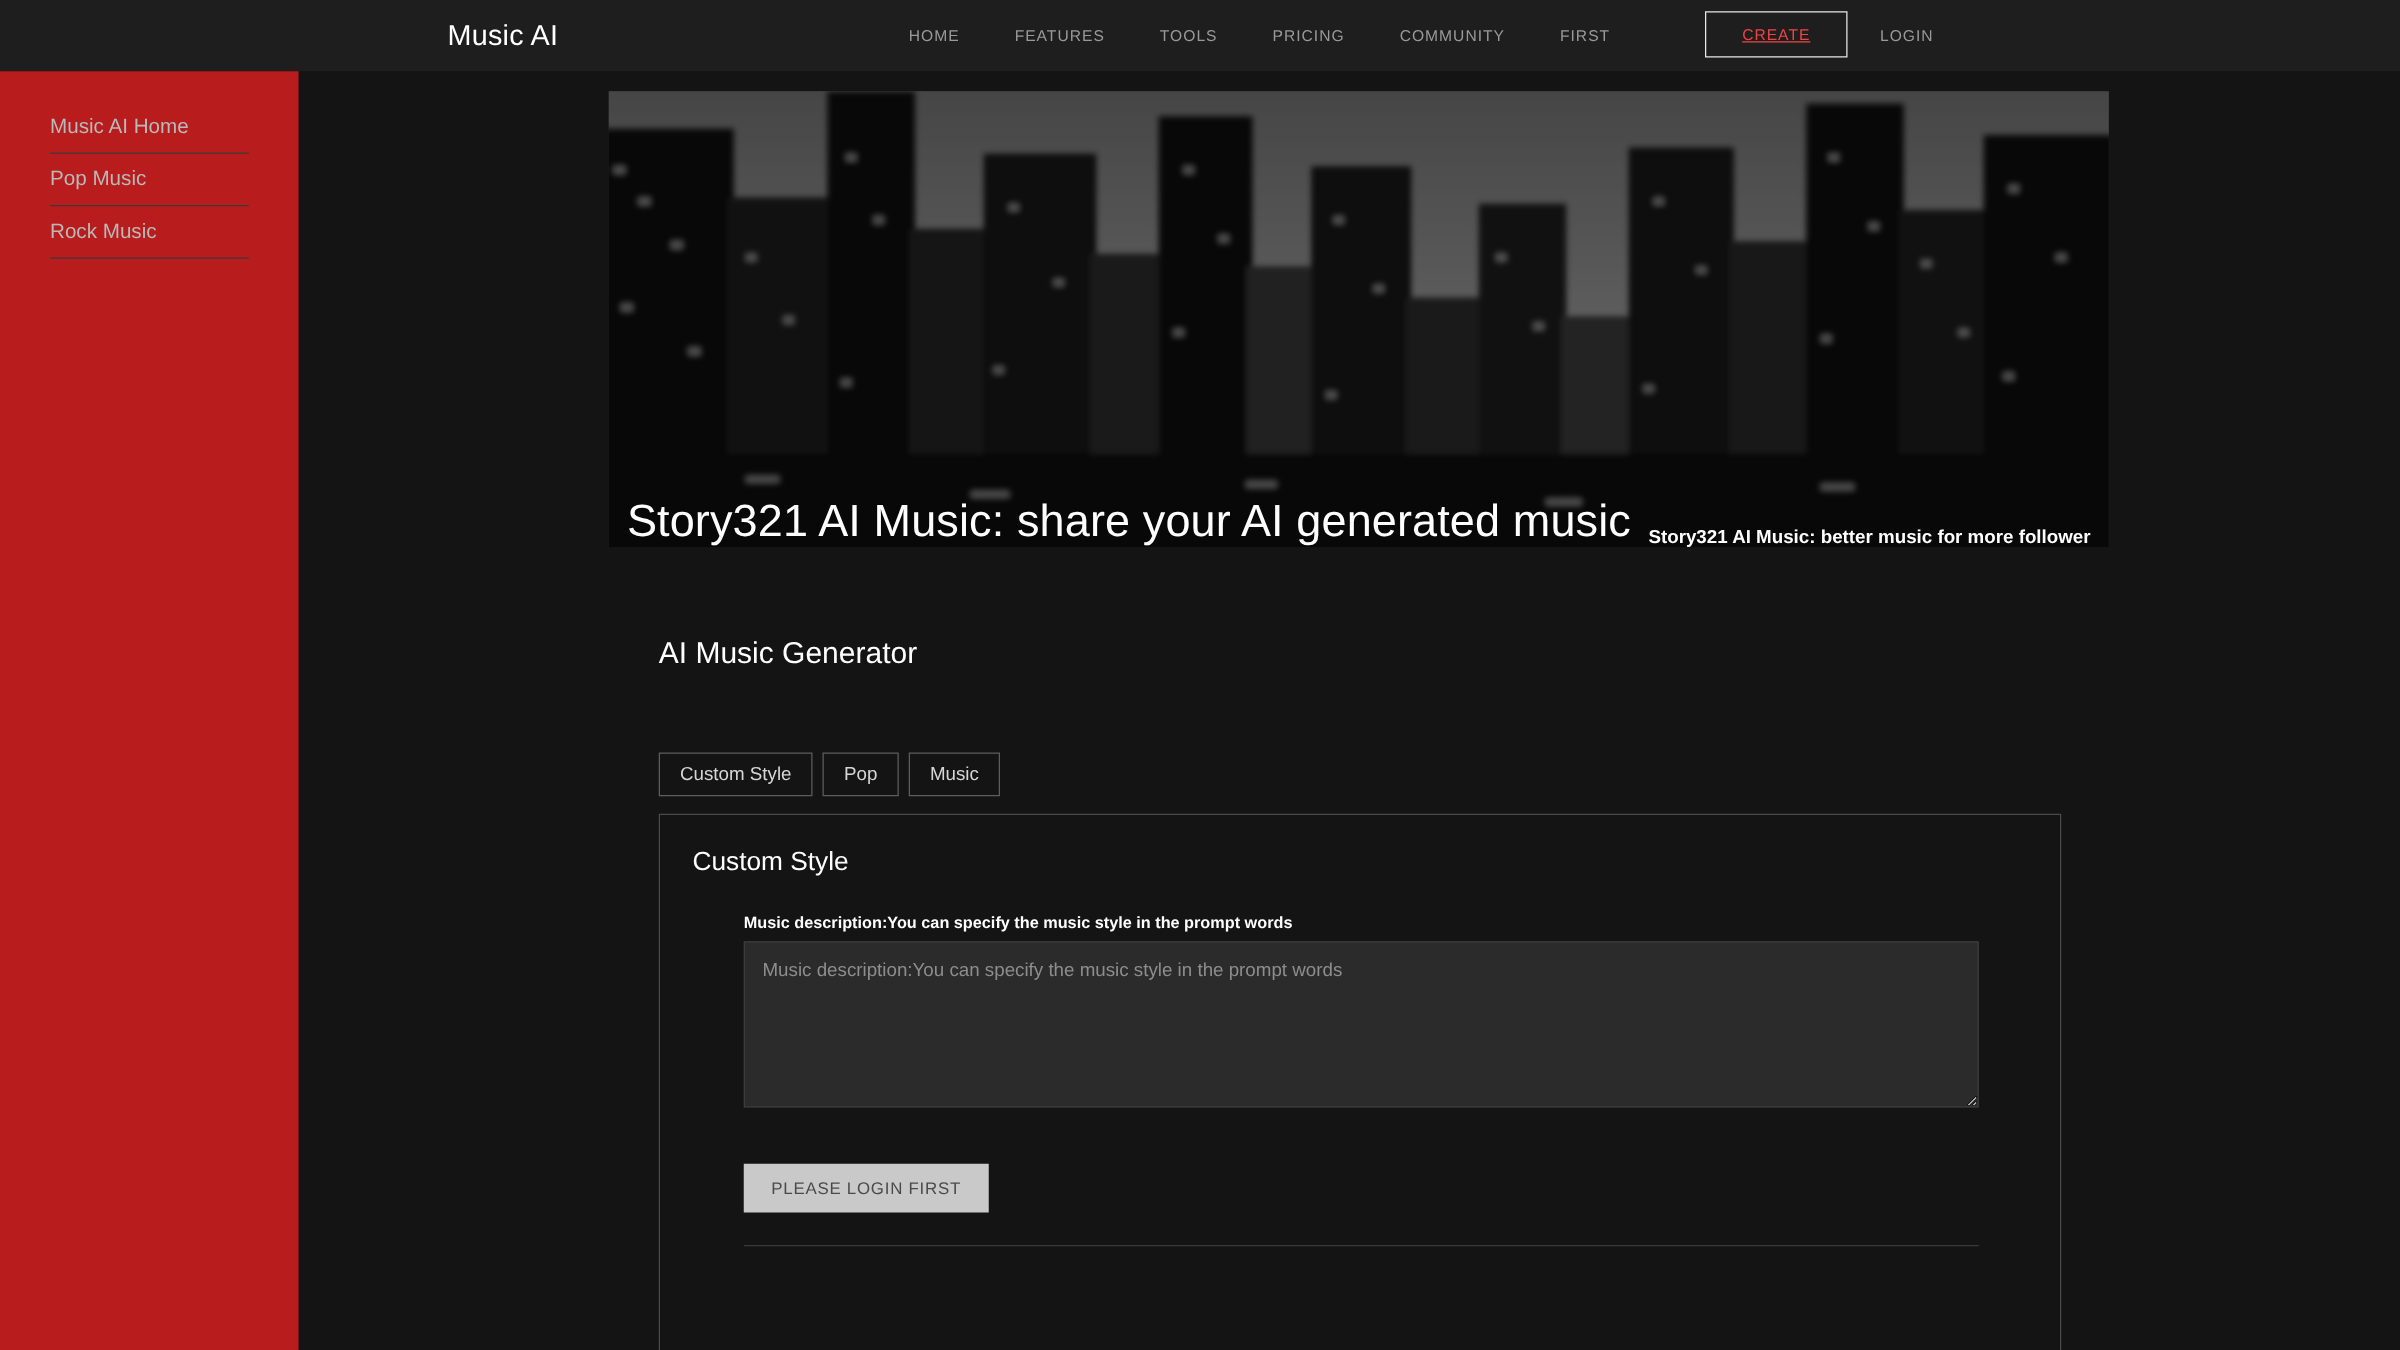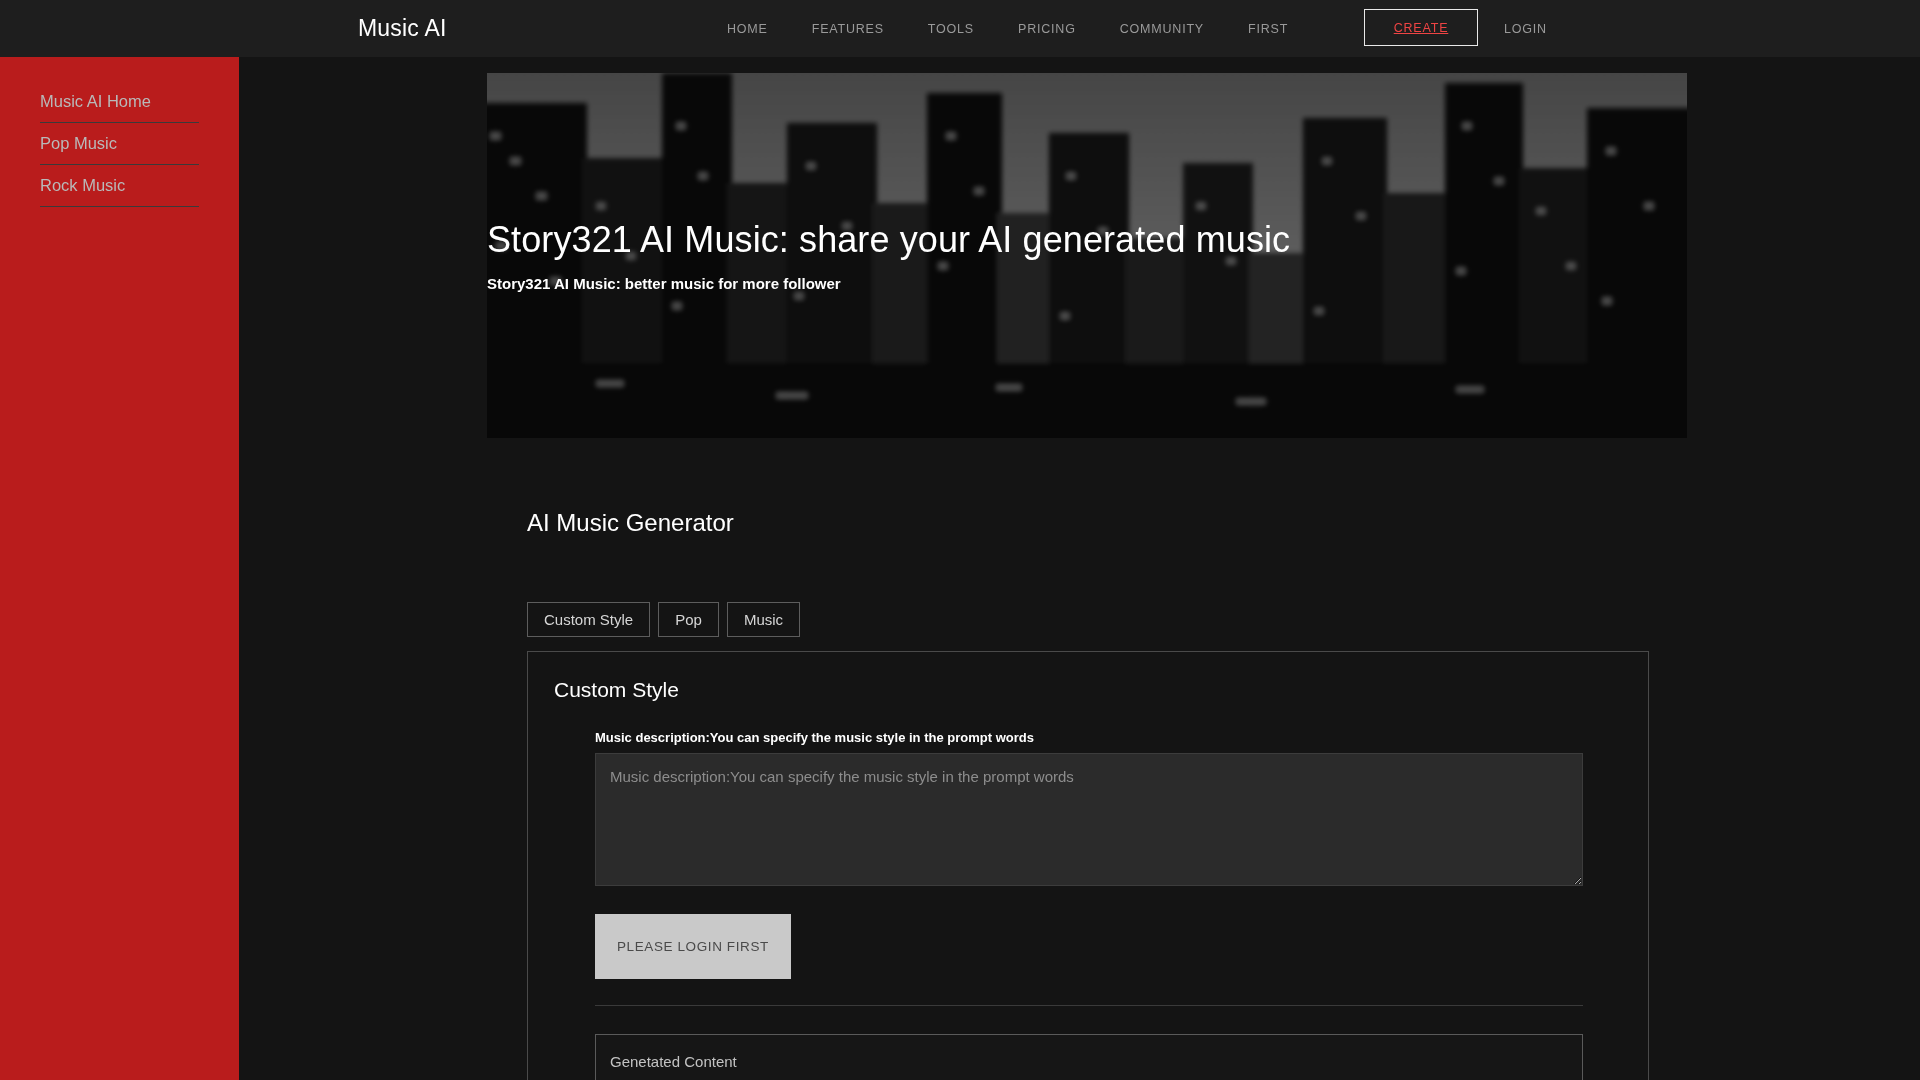--- a/index.html
+++ b/index.html
@@ -71,21 +71,21 @@
     width: 1200px; height: 365px;
     overflow: hidden;
     background: #2a2a2a;
   }
   .hero-img {
     position: absolute; inset: -10px;
     filter: grayscale(1) blur(1.2px) brightness(.62);
   }
   .hero-txt {
     position: absolute; left: 0; top: 0; width: 100%; height: 100%;
-    display: flex; flex-direction: column; align-items: flex-start;
+    display: flex; flex-direction: row; align-items: flex-end;
     justify-content: center; gap: 14px;
   }
   .hero-title {
     font-size: 36px; color: #ffffff; font-weight: 400;
     text-align: center; letter-spacing: .1px;
   }
   .hero-sub {
     font-size: 15px; color: #ffffff; font-weight: 700; text-align: center;
   }
 
@@ -122,25 +122,25 @@
   }
   .prompt-area {
     width: 988px; height: 133px;
     background: #2b2b2b; border: 1px solid #3c3c3c;
     color: #e6e6e6; font-size: 15px;
     font-family: "Liberation Sans", sans-serif;
     padding: 14px 14px; resize: vertical; outline: none;
   }
   .prompt-area::placeholder { color: #8d8d8d; }
   .submit-btn {
-    margin-top: 24px;
+    margin-top: 40px;
     background: #c9c9c9; border: none; color: #4a4a4a;
     font-size: 13.5px; letter-spacing: .6px;
     font-family: "Liberation Sans", sans-serif;
-    padding: 25px 22px; cursor: not-allowed;
+    padding: 12px 22px; cursor: not-allowed;
   }
   .divider {
     margin-top: 26px; width: 988px; height: 1px; background: #3a3a3a;
   }
   .output-box {
     margin-top: 28px; width: 988px; height: 55px;
     border: 1px solid #5a5a5a; background: #161616;
     display: flex; align-items: center; padding-left: 14px;
     color: #c3c3c3; font-size: 15px;
   }
@@ -266,19 +266,16 @@
 
     <div class="form">
       <label class="field-label">Music description:You can specify the music style in the prompt words</label>
 
       <textarea class="prompt-area" placeholder="Music description:You can specify the music style in the prompt words" style=""></textarea>
 
       <button class="submit-btn">PLEASE LOGIN FIRST</button>
 
       <div class="divider"></div>
 
-      <div class="output-box">
-        <span>Genetated Content</span>
-      </div>
     </div>
   </section>
 
 </main>
 
 </body></html>

